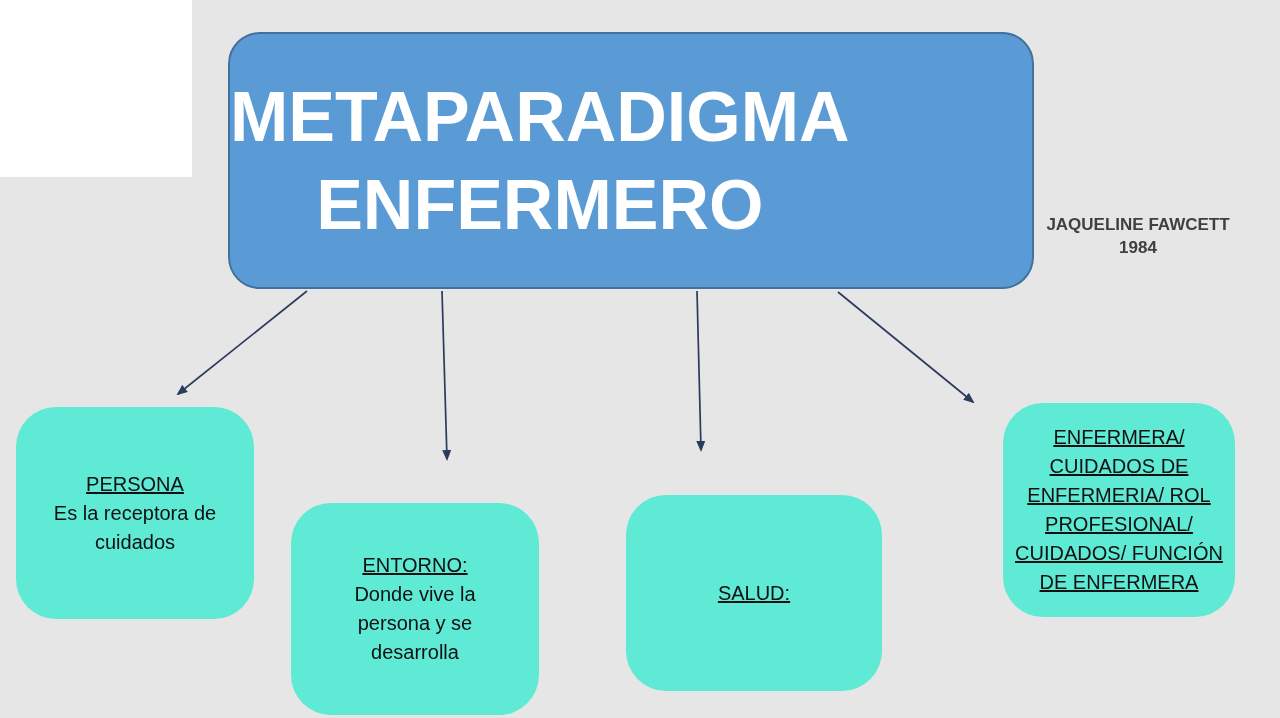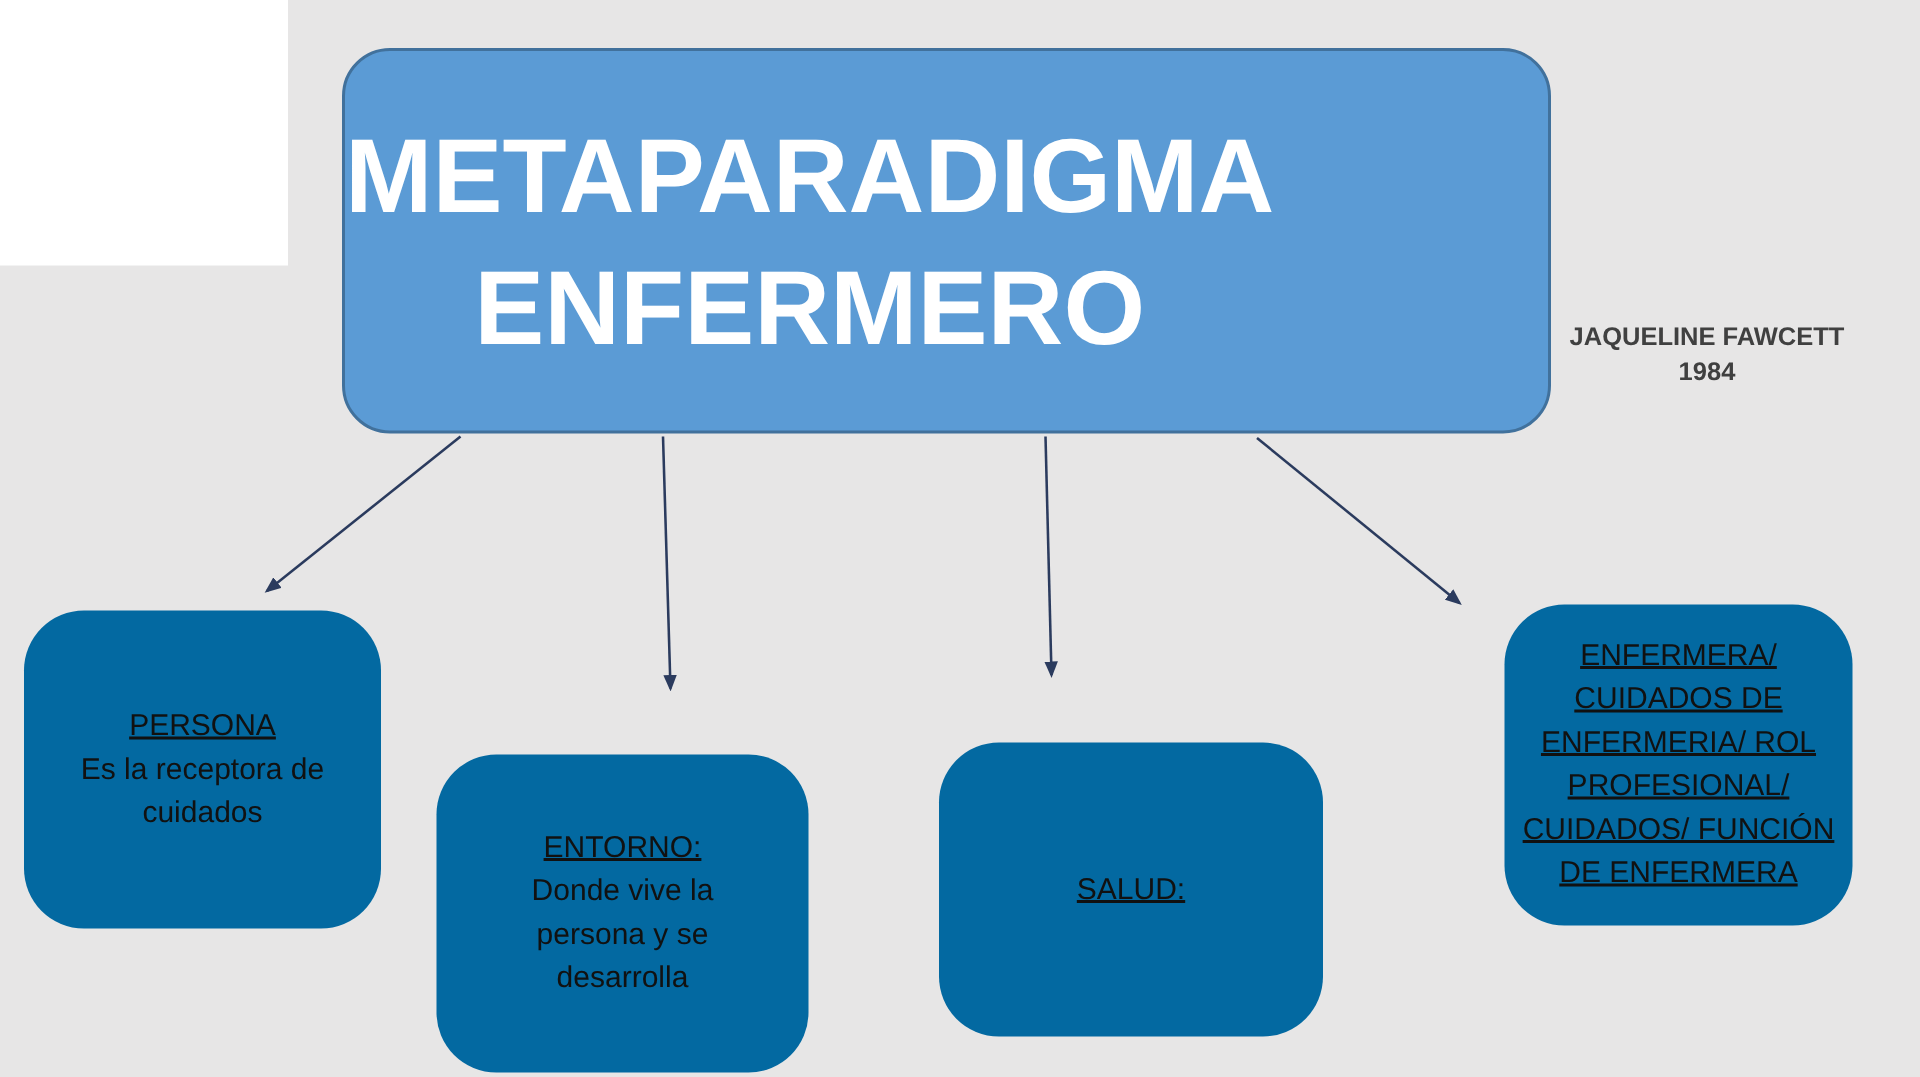--- a/index.html
+++ b/index.html
@@ -40,21 +40,21 @@
     position:absolute;left:1018px;top:213px;width:240px;
     font-weight:bold;
     font-size:17px;
     line-height:23px;
     text-align:center;
     white-space:pre-line;
     color:#404040;
   }
   .child-node{
     position:absolute;
-    background:#0369a1;
+    background:#5eead4;
     border-radius:40px;
     display:flex;flex-direction:column;
     align-items:center;justify-content:center;
     text-align:center;
     font-size:20px;
     line-height:29px;
     padding:6px 10px;
     box-sizing:border-box;
   }
   .child-node .heading{

